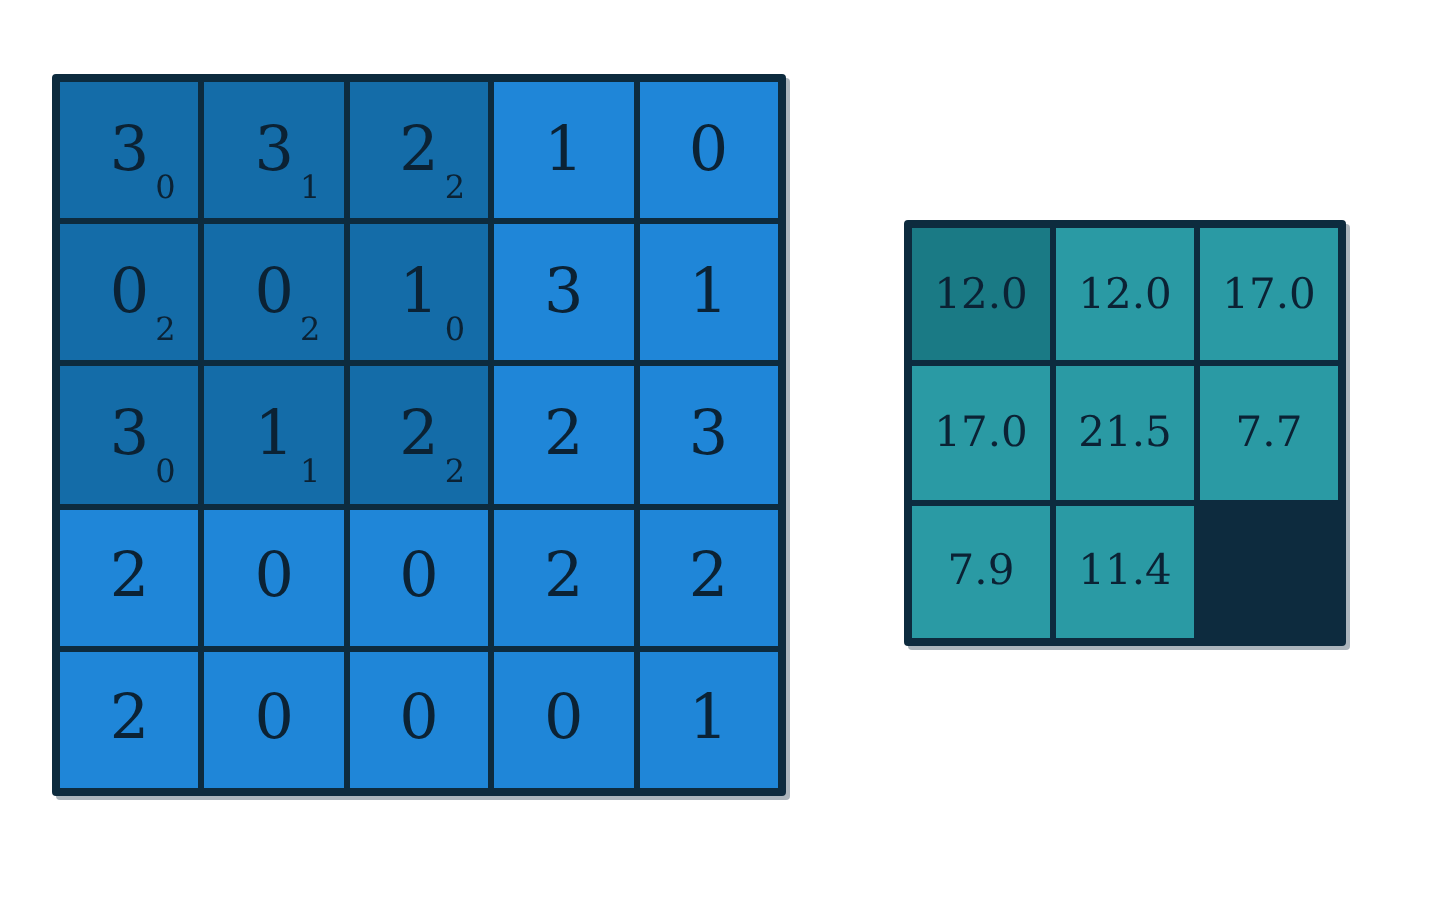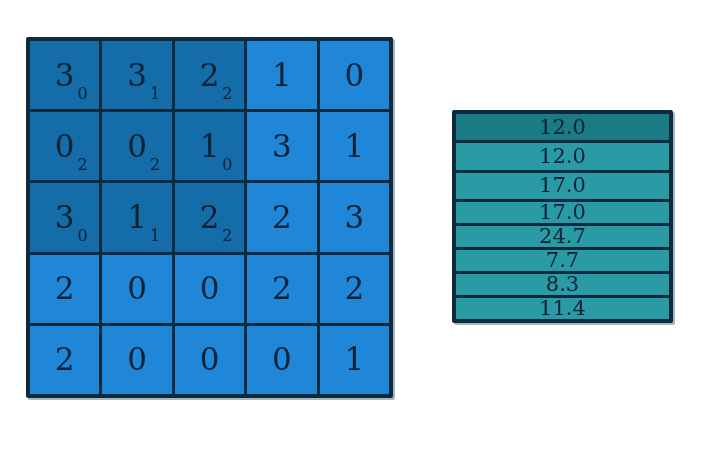--- a/index.html
+++ b/index.html
@@ -70,21 +70,21 @@
 
   
   #output-grid {
     position: absolute;
     left: 452px;
     top: 110px;
     width: 221px;
     height: 213px;
     box-sizing: border-box;
     display: grid;
-    grid-template-columns: repeat(1, 1fr);
+    grid-template-columns: repeat(3, 1fr);
     grid-template-rows: repeat(3, 1fr);
     gap: 3px;
     background: #0d2b3e;
     border: 4px solid #0d2b3e;
     border-radius: 2px;
     box-shadow: 2px 2px 0 rgba(13,43,62,0.35);
   }
   .out-cell {
     background: #2a9aa4;
     display: flex;
@@ -191,26 +191,26 @@
       <div class="out-cell">
         <span class="out-val">12.0</span>
       </div>
       <div class="out-cell">
         <span class="out-val">17.0</span>
       </div>
       <div class="out-cell">
         <span class="out-val">17.0</span>
       </div>
       <div class="out-cell">
-        <span class="out-val">24.7</span>
+        <span class="out-val">21.5</span>
       </div>
       <div class="out-cell">
         <span class="out-val">7.7</span>
       </div>
       <div class="out-cell">
-        <span class="out-val">8.3</span>
+        <span class="out-val">7.9</span>
       </div>
       <div class="out-cell">
         <span class="out-val">11.4</span>
       </div>
     </div>
 
 </div>
 
 </body></html>

